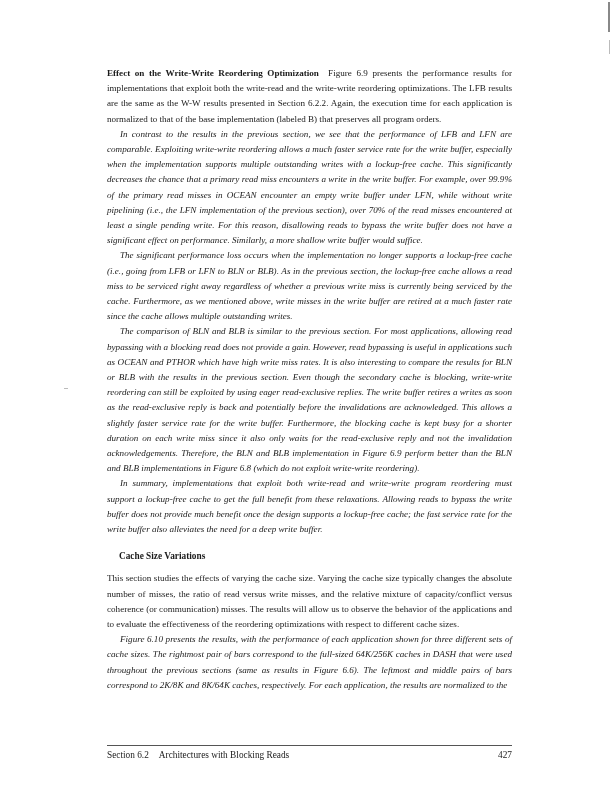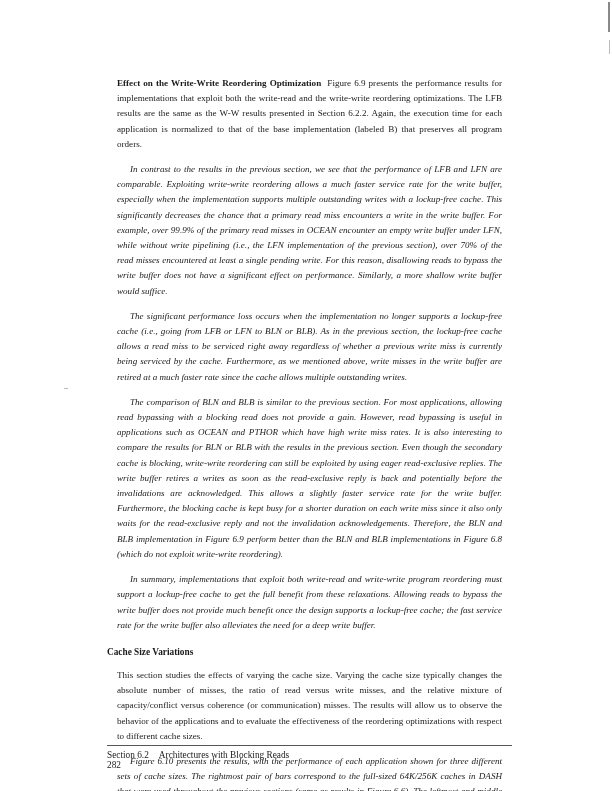--- a/index.html
+++ b/index.html
@@ -3,32 +3,32 @@
 <meta charset="utf-8">
 <style>
   html, body { margin: 0; padding: 0; }
   body {
     width: 612px; height: 791px; background: #ffffff; position: relative;
     font-family: "Liberation Serif", "DejaVu Serif", serif; color: #1a1a1a;
     overflow: hidden;
   }
   .page { position: absolute; left: 107px; top: 66px; width: 405px; }
   p {
-    margin: 10px; font-size: 9.1px; line-height: 15.2px; text-align: justify;
+    margin: 0; font-size: 9.1px; line-height: 15.2px; text-align: justify;
     text-justify: inter-word;
   }
   p.indent { text-indent: 13px; font-style: italic; }
   .runin { font-weight: bold; }
   h3 {
-    font-size: 9.3px; font-weight: bold; margin: 13px 0 9px 0; line-height: 12px;
+    font-size: 9.3px; font-weight: bold; margin: 13px 0 9px 12px; line-height: 12px;
   }
   .footer {
     position: absolute; left: 107px; top: 745px; width: 405px;
     border-top: 1px solid #555; padding-top: 4px;
-    font-size: 9.3px; display: flex; justify-content: space-between; flex-direction: column;
+    font-size: 9.3px; display: flex; justify-content: space-between;
   }
   .footer .sec span.gap { display: inline-block; width: 10px; }
   .scan-mark { position: absolute; left: 608px; top: 2px; width: 2px; height: 30px; background: #888; }
   .scan-mark2 { position: absolute; left: 609px; top: 40px; width: 1px; height: 14px; background: #bbb; }
   .dot { position: absolute; left: 64px; top: 388px; width: 4px; height: 1px; background: #bbb; }
 </style>
 </head>
 <body>
 
 <div class="page">
@@ -38,18 +38,18 @@
   <p class="indent">The comparison of BLN and BLB is similar to the previous section. For most applications, allowing read bypassing with a blocking read does not provide a gain. However, read bypassing is useful in applications such as OCEAN and PTHOR which have high write miss rates. It is also interesting to compare the results for BLN or BLB with the results in the previous section. Even though the secondary cache is blocking, write-write reordering can still be exploited by using eager read-exclusive replies. The write buffer retires a writes as soon as the read-exclusive reply is back and potentially before the invalidations are acknowledged. This allows a slightly faster service rate for the write buffer. Furthermore, the blocking cache is kept busy for a shorter duration on each write miss since it also only waits for the read-exclusive reply and not the invalidation acknowledgements. Therefore, the BLN and BLB implementation in Figure 6.9 perform better than the BLN and BLB implementations in Figure 6.8 (which do not exploit write-write reordering).</p>
   <p class="indent">In summary, implementations that exploit both write-read and write-write program reordering must support a lockup-free cache to get the full benefit from these relaxations. Allowing reads to bypass the write buffer does not provide much benefit once the design supports a lockup-free cache; the fast service rate for the write buffer also alleviates the need for a deep write buffer.</p>
 
   <h3>Cache Size Variations</h3>
   <p>This section studies the effects of varying the cache size. Varying the cache size typically changes the absolute number of misses, the ratio of read versus write misses, and the relative mixture of capacity/conflict versus coherence (or communication) misses. The results will allow us to observe the behavior of the applications and to evaluate the effectiveness of the reordering optimizations with respect to different cache sizes.</p>
   <p class="indent">Figure 6.10 presents the results, with the performance of each application shown for three different sets of cache sizes. The rightmost pair of bars correspond to the full-sized 64K/256K caches in DASH that were used throughout the previous sections (same as results in Figure 6.6). The leftmost and middle pairs of bars correspond to 2K/8K and 8K/64K caches, respectively. For each application, the results are normalized to the</p>
 </div>
 
 <div class="footer">
   <span class="sec"><span>Section 6.2</span><span class="gap"></span><span>Architectures with Blocking Reads</span></span>
-  <span>282</span>
+  <span>427</span>
 </div>
 
 <div class="scan-mark"></div>
 <div class="scan-mark2"></div>
 <div class="dot"></div>
 
 </body></html>

